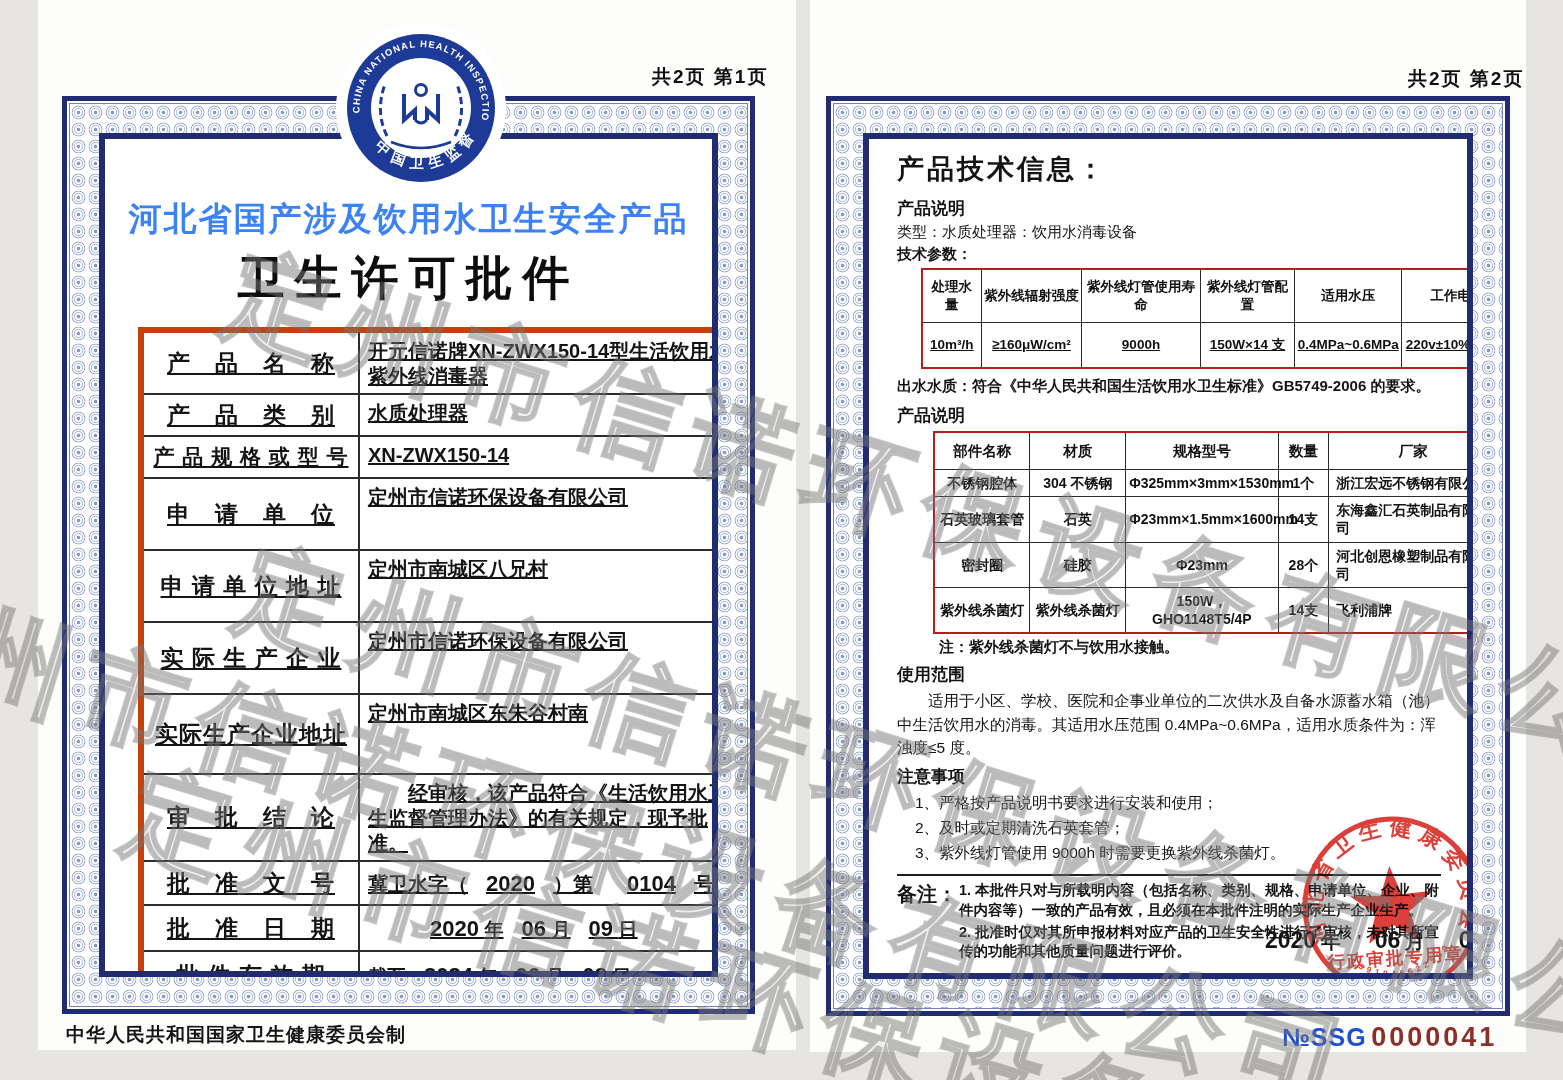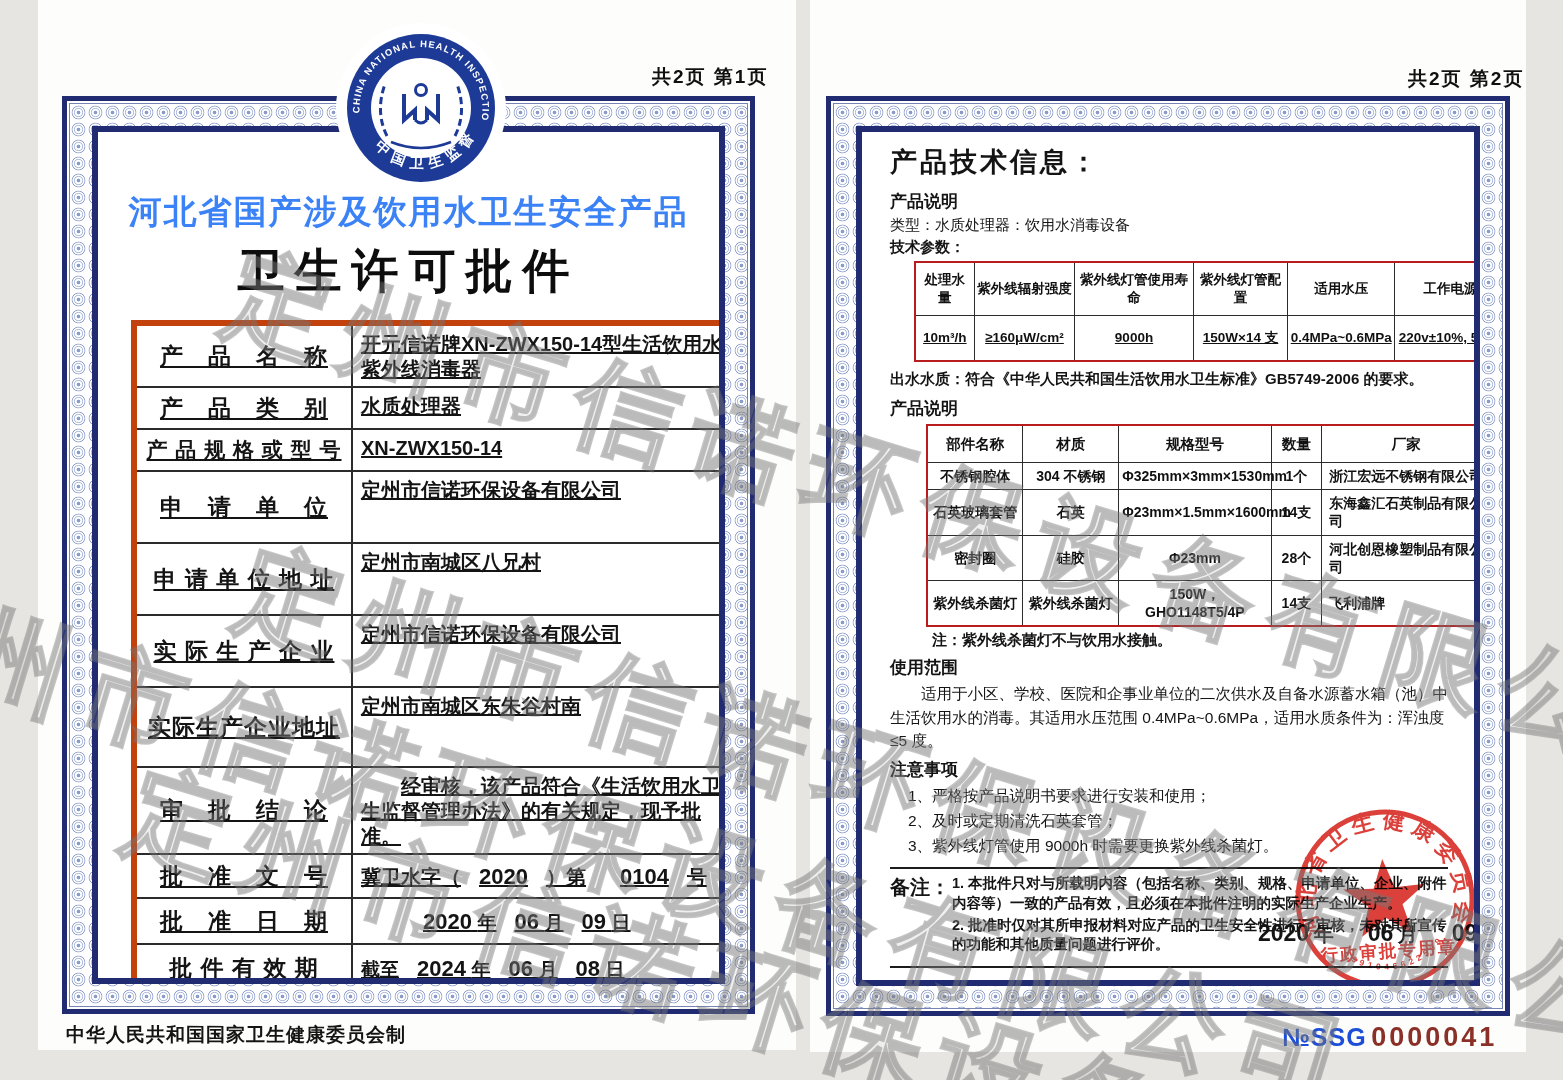--- a/index.html
+++ b/index.html
@@ -15,21 +15,21 @@
 
   .page-marker{position:absolute;font-size:19px;font-weight:bold;letter-spacing:2px;color:#101010;z-index:2;}
   #marker1{left:652px;top:64px;}
   #marker2{left:1408px;top:66px;}
 
   
   .frame{position:absolute;border:5px solid #202b72;background:#fff;padding:2px;box-sizing:border-box;z-index:1;}
   #frame1{left:62px;top:96px;width:693px;height:918px;}
   #frame2{left:826px;top:96px;width:684px;height:920px;}
   .band{
-    height:100%;box-sizing:border-box;border:1px solid #7584b5;padding:22px;
+    height:100%;box-sizing:border-box;border:1px solid #7584b5;padding:29px;
     background-color:#fff;
     background-image:
       radial-gradient(circle, #8b9cc9 1.5px, rgba(255,255,255,0) 2.2px),
       radial-gradient(circle, rgba(255,255,255,0) 3.4px, #a5b4da 4.2px, rgba(255,255,255,0) 5px),
       radial-gradient(circle, rgba(255,255,255,0) 5.6px, #8b9cc9 6.4px, rgba(255,255,255,0) 7.2px);
     background-size:17px 17px;
   }
   .inner{height:100%;box-sizing:border-box;border:6px solid #202b72;background:#fff;position:relative;overflow:hidden;}
 
   

